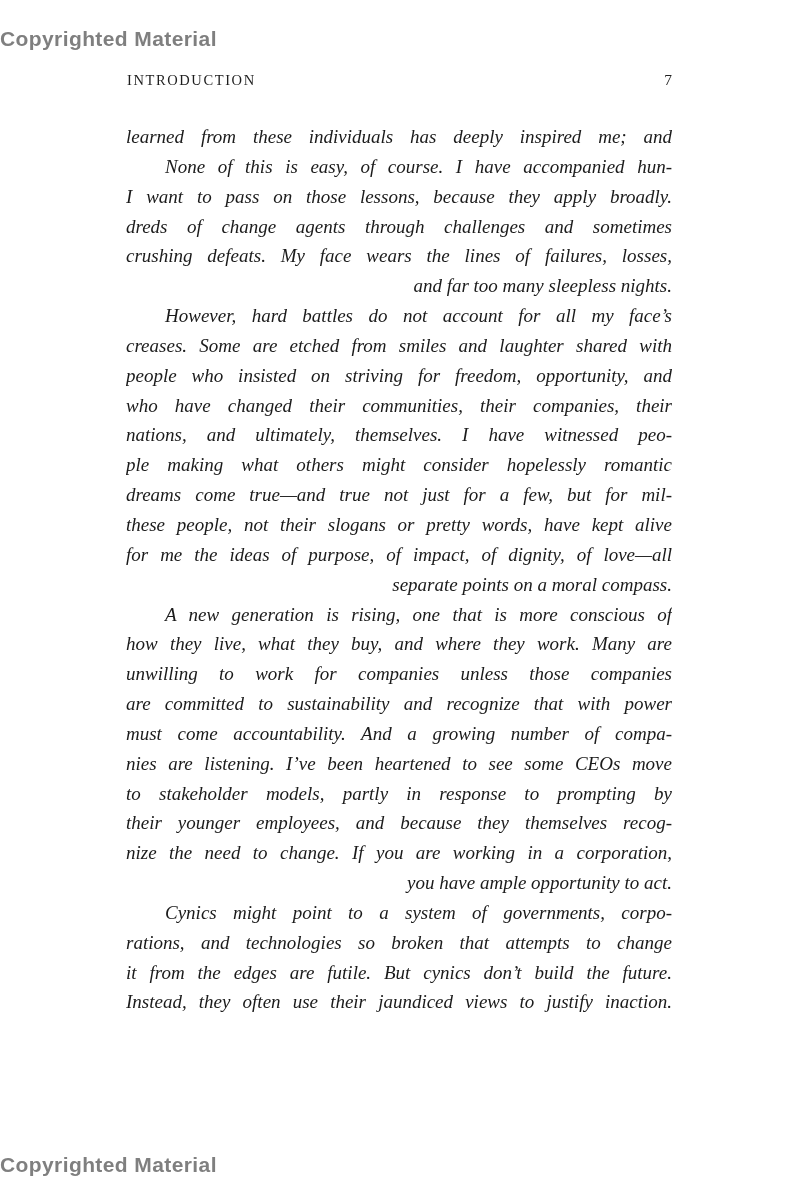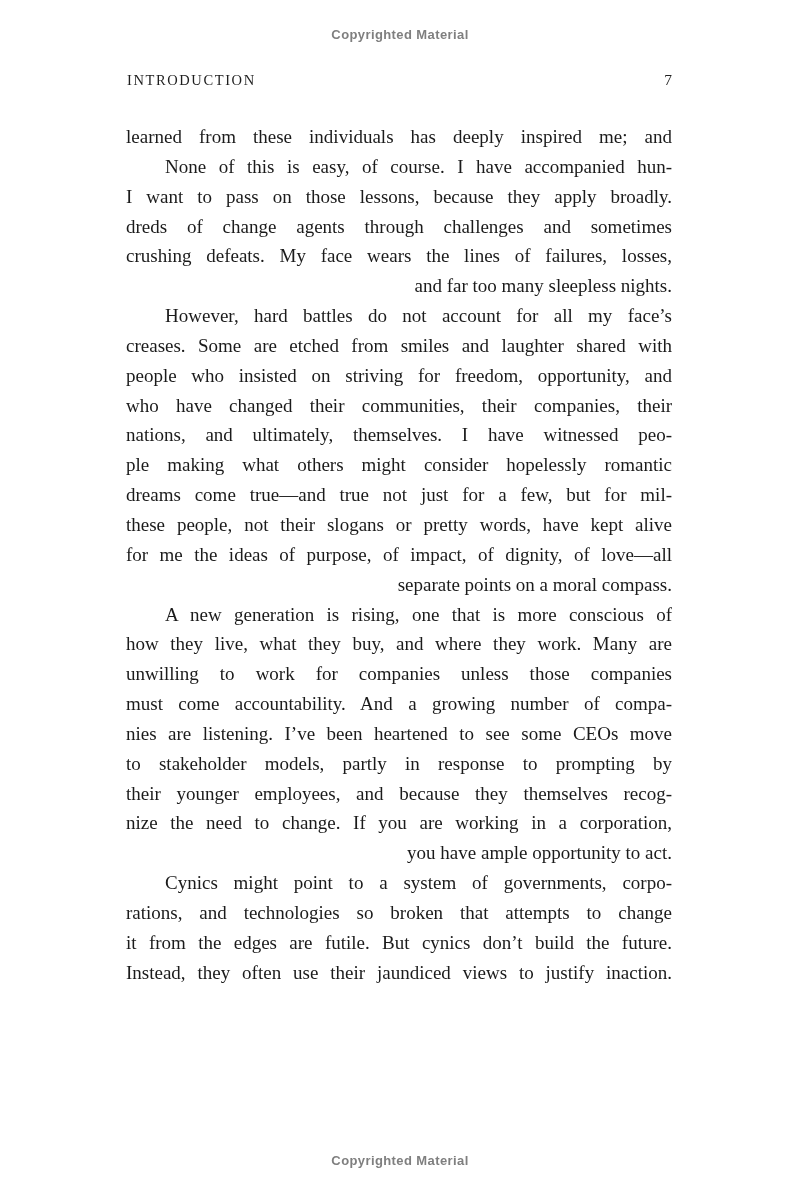--- a/index.html
+++ b/index.html
@@ -12,23 +12,22 @@
     width: 800px;
     height: 1202px;
     background: #ffffff;
     overflow: hidden;
     font-family: "Liberation Serif", serif;
   }
   .copyright-notice {
     position: absolute;
     left: 0;
     right: 0;
-    text-align: center;
     font-family: "Liberation Sans", sans-serif;
-    font-size: 13px;
+    font-size: 21px;
     font-weight: 700;
     letter-spacing: 0.4px;
     color: #7f7f7f;
   }
   .copyright-top { top: 27px; }
   .copyright-bottom { top: 1153px; }
   .page-header {
     position: absolute;
     top: 71px;
     left: 127px;
@@ -46,20 +45,21 @@
   .page-number {
     font-size: 15.5px;
   }
   .body-text {
     position: absolute;
     top: 122px;
     left: 126px;
     width: 546px;
     color: #1b1b1b;
     font-size: 19px;
+    font-style: italic;
   }
   .text-line {
     height: 29.85px;
     line-height: 29.85px;
     overflow: hidden;
     text-align: justify;
     white-space: normal;
   }
   
   .text-line.just::after {
@@ -97,20 +97,21 @@
       <div class="text-line just">who have changed their communities, their companies, their</div>
       <div class="text-line just">nations, and ultimately, themselves. I have witnessed peo-</div>
       <div class="text-line just">ple making what others might consider hopelessly romantic</div>
       <div class="text-line just">dreams come true—and true not just for a few, but for mil-</div>
       <div class="text-line just">these people, not their slogans or pretty words, have kept alive</div>
       <div class="text-line just">for me the ideas of purpose, of impact, of dignity, of love—all</div>
       <div class="text-line last">separate points on a moral compass.</div>
       <div class="text-line just indent">A new generation is rising, one that is more conscious of</div>
       <div class="text-line just">how they live, what they buy, and where they work. Many are</div>
       <div class="text-line just">unwilling to work for companies unless those companies</div>
+      <div class="text-line just">are committed to sustainability and recognize that with power</div>
       <div class="text-line just">must come accountability. And a growing number of compa-</div>
       <div class="text-line just">nies are listening. I’ve been heartened to see some CEOs move</div>
       <div class="text-line just">to stakeholder models, partly in response to prompting by</div>
       <div class="text-line just">their younger employees, and because they themselves recog-</div>
       <div class="text-line just">nize the need to change. If you are working in a corporation,</div>
       <div class="text-line last">you have ample opportunity to act.</div>
       <div class="text-line just indent">Cynics might point to a system of governments, corpo-</div>
       <div class="text-line just">rations, and technologies so broken that attempts to change</div>
       <div class="text-line just">it from the edges are futile. But cynics don’t build the future.</div>
       <div class="text-line just">Instead, they often use their jaundiced views to justify inaction.</div>

